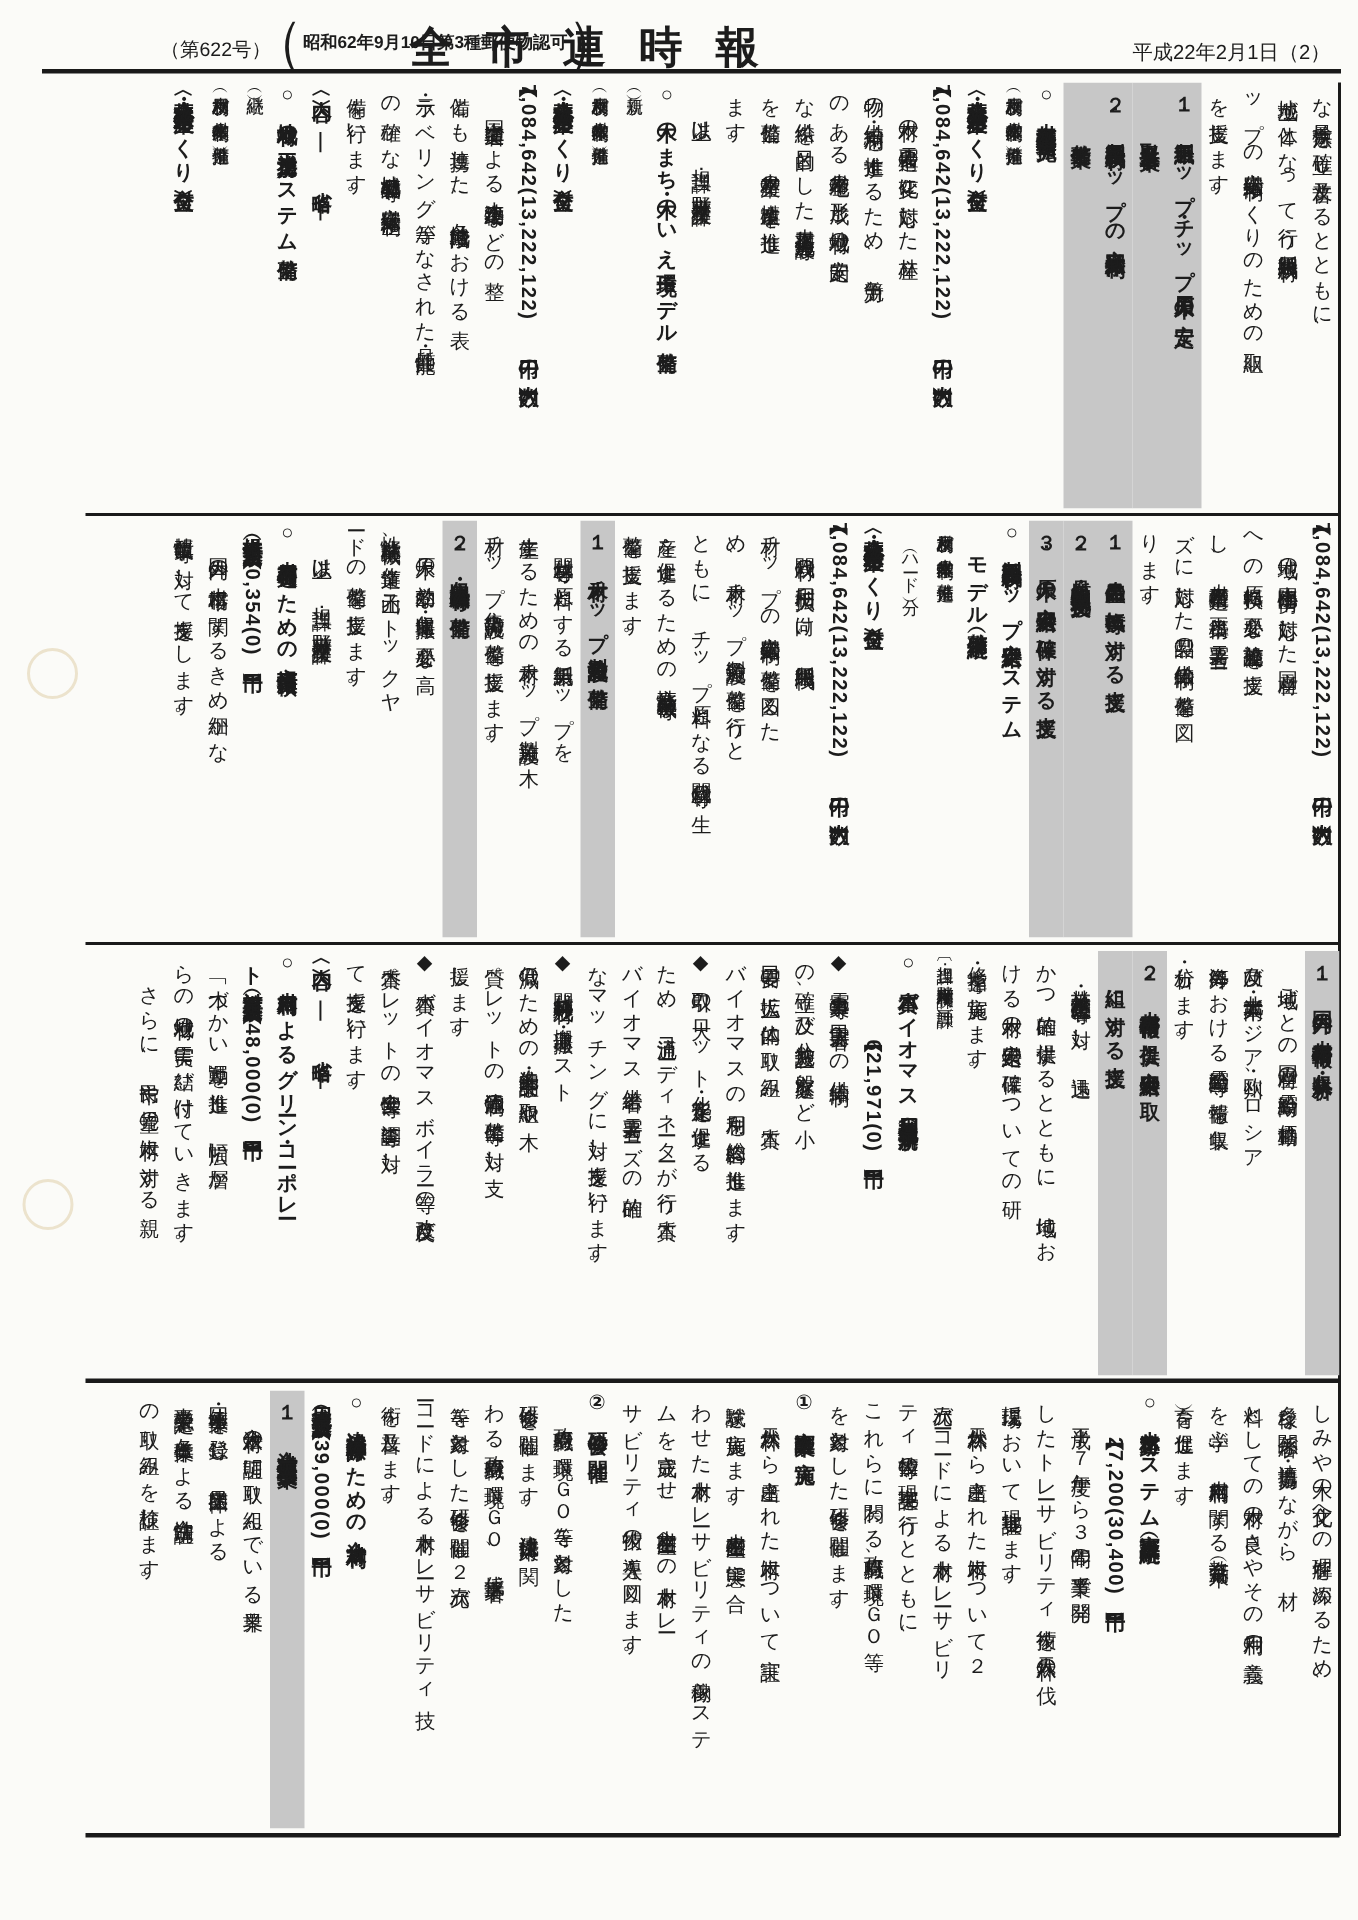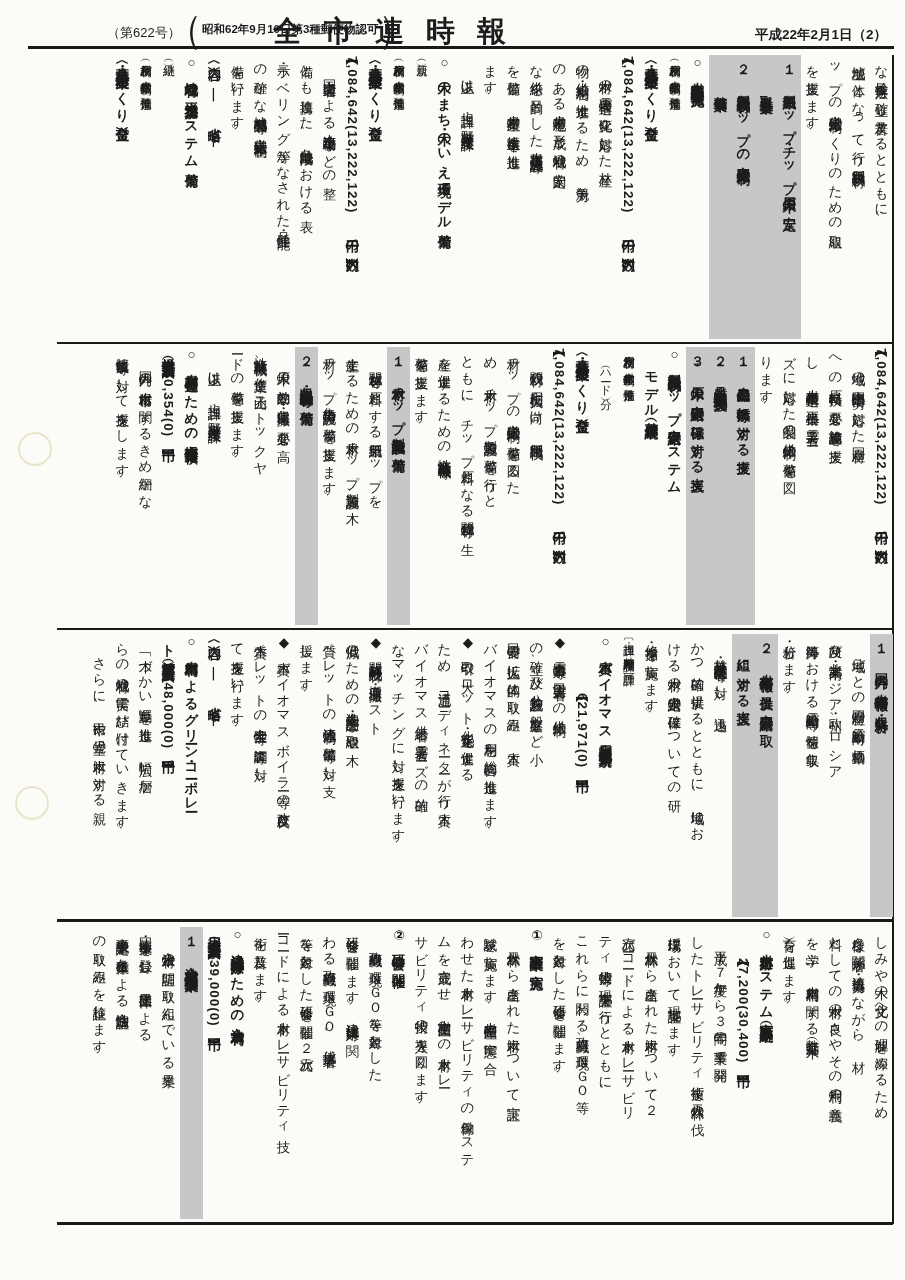--- a/index.html
+++ b/index.html
@@ -12,21 +12,21 @@
   }
   
   .header{position:absolute;top:6px;left:0;width:905px;height:40px;}
   .issue-no{position:absolute;left:107px;top:18px;font-size:13px;}
   .permit{position:absolute;left:168px;top:6px;display:flex;align-items:center;}
   .permit .paren{font-size:34px;font-weight:300;line-height:34px;transform:scaleY(1.15);}
   .permit .plines{display:flex;justify-content:center;}
   .permit .plines span{font-size:11.5px;line-height:15px;font-weight:bold;}
   .masthead{position:absolute;left:0;top:6px;width:779px;text-align:center;
     font-size:29px;font-weight:bold;letter-spacing:22px;text-indent:22px;}
-  .date-right{position:absolute;right:18px;top:20px;font-size:13.5px;font-weight:bold;}
+  .date-right{position:absolute;right:18px;top:20px;font-size:13.5px;font-weight:normal;}
   
   .rule{position:absolute;background:#1a1a1a;}
   .vrule{position:absolute;background:#1a1a1a;}
   
   .hole{position:absolute;width:30px;height:30px;border-radius:50%;
     border:2px solid #ece3cd;background:transparent;}
   
   .band{
     position:absolute;left:57px;width:836px;
     writing-mode:vertical-rl;text-orientation:mixed;

